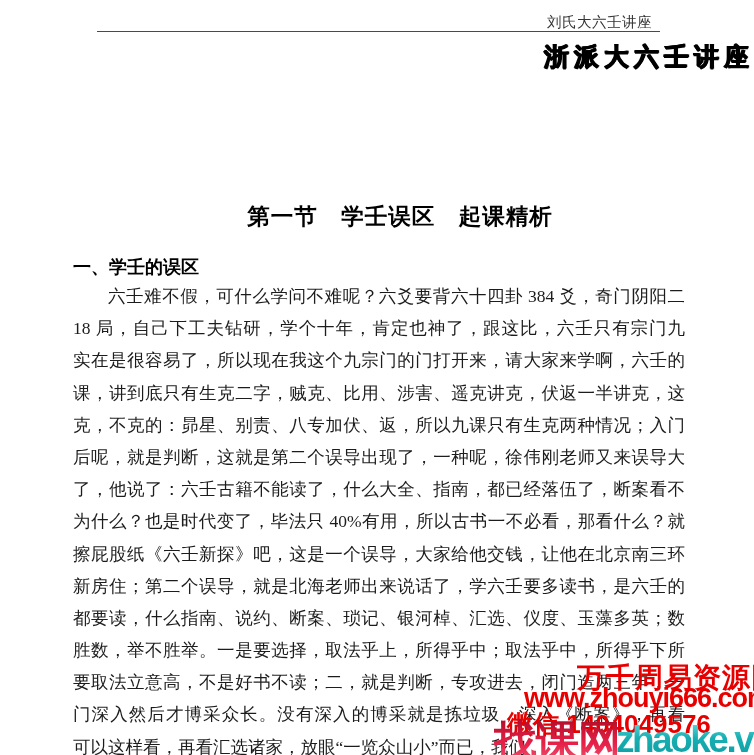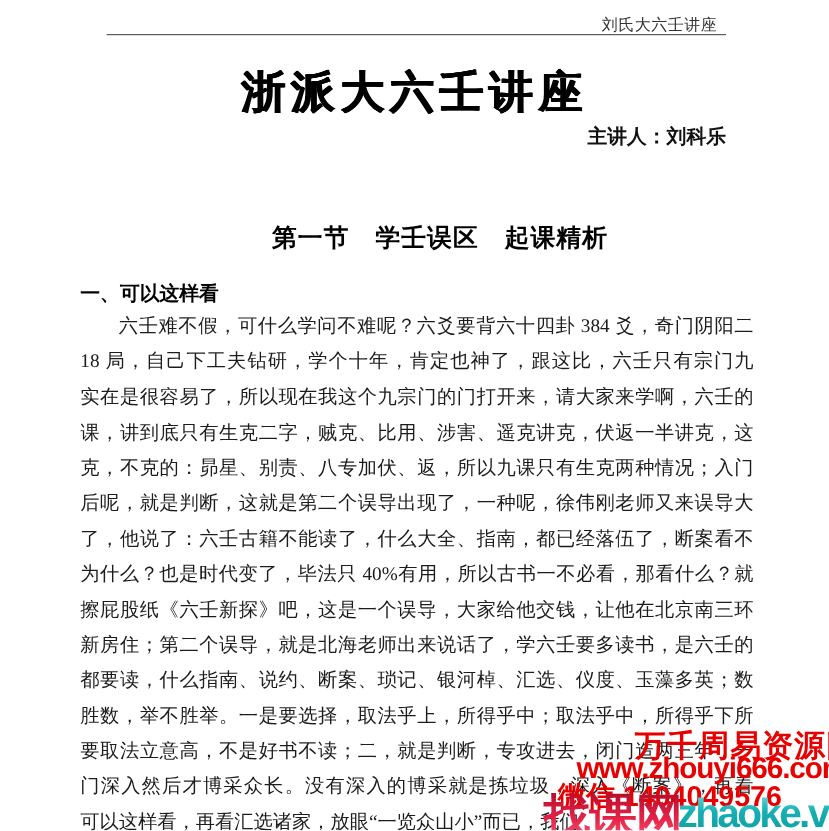--- a/index.html
+++ b/index.html
@@ -15,23 +15,23 @@
   .running-title{
     position:absolute;top:13px;right:102px;
     font-size:14.5px;color:#333;letter-spacing:0.5px;margin-left:45px;
   }
   .header-rule{
     position:absolute;top:31px;left:97px;width:563px;height:0;
     border-top:1.8px solid #4a4a4a;
   }
   
   .doc-title{
-    position:absolute;top:56px;left:0;width:100%;
-    text-align:center;
-    font-size:40px;font-weight:900;letter-spacing:5px;color:#000;
+    position:absolute;top:40px;left:0;width:100%;
+    text-align:right;
+    font-size:25px;font-weight:900;letter-spacing:5px;color:#000;
     text-shadow:0.7px 0 #000,-0.7px 0 #000,0 0.5px #000;
   }
   .byline{
     position:absolute;top:112px;right:94px;
     font-size:18px;font-weight:bold;color:#111;
   }
   .section-heading{
     position:absolute;top:201px;left:23px;width:754px;
     text-align:center;
     font-size:22.5px;font-weight:bold;color:#000;letter-spacing:1px;
@@ -86,25 +86,24 @@
 </head>
 <body>
 
 <div class="page">
 
   <div class="running-title">刘氏大六壬讲座</div>
   <div class="header-rule"></div>
 
   <div class="doc-title">浙派大六壬讲座</div>
 
-  <div class="byline">主讲人：刘科乐</div>
 
   <div class="section-heading">第一节　学壬误区　起课精析</div>
 
-  <div class="subheading">一、可以这样看</div>
+  <div class="subheading">一、学壬的误区</div>
 
   <div class="body-text">
     <div class="line indent">六壬难不假，可什么学问不难呢？六爻要背六十四卦 384 爻，奇门阴阳二遁</div>
     <div class="line">18 局，自己下工夫钻研，学个十年，肯定也神了，跟这比，六壬只有宗门九课，</div>
     <div class="line">实在是很容易了，所以现在我这个九宗门的门打开来，请大家来学啊，六壬的起</div>
     <div class="line">课，讲到底只有生克二字，贼克、比用、涉害、遥克讲克，伏返一半讲克，这是</div>
     <div class="line">克，不克的：昴星、别责、八专加伏、返，所以九课只有生克两种情况；入门以</div>
     <div class="line">后呢，就是判断，这就是第二个误导出现了，一种呢，徐伟刚老师又来误导大家</div>
     <div class="line">了，他说了：六壬古籍不能读了，什么大全、指南，都已经落伍了，断案看不懂</div>
     <div class="line">为什么？也是时代变了，毕法只 40%有用，所以古书一不必看，那看什么？就看</div>

